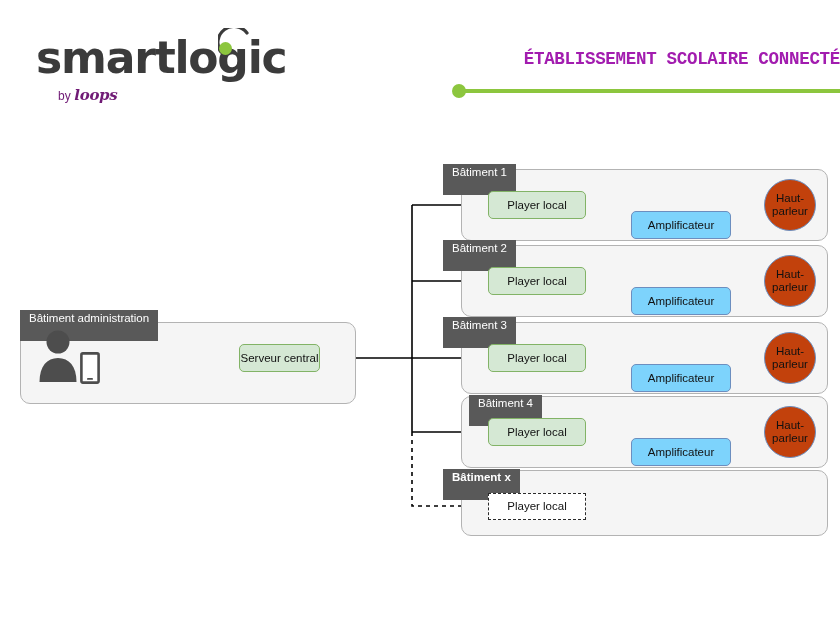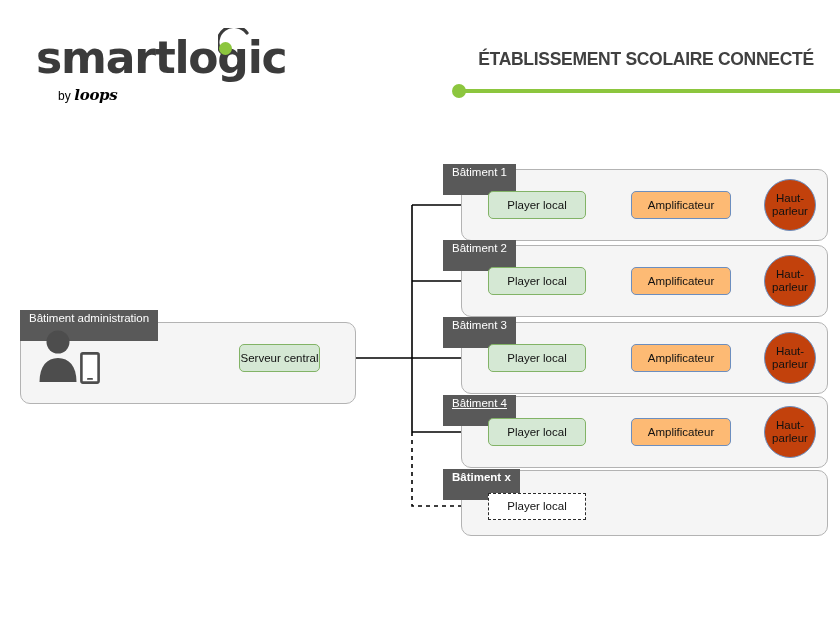--- a/index.html
+++ b/index.html
@@ -49,21 +49,21 @@
     left: 182px;
     top: 0px;
     width: 34px;
     height: 26px;
   }
   #logo-byline {
     position: absolute;
     left: 22px;
     top: 58px;
     font-size: 13px;
-    color: #000000;
+    color: #701a75;
     white-space: nowrap;
   }
   #logo-byline .by {
     font-family: "Liberation Sans", sans-serif;
     font-weight: normal;
     font-size: 12px;
   }
   #logo-byline .loops {
     font-family: "DejaVu Serif", serif;
     font-weight: bold;
@@ -72,27 +72,27 @@
     letter-spacing: -0.3px;
   }
 
   #header-title-wrap {
     position: absolute;
     left: 452px;
     top: 50px;
     width: 388px;
   }
   #header-title {
-    font-family: Liberation Sans, sans-serif;
+    font-family: Liberation Mono, monospace;
     font-size: 17.5px;
     font-weight: bold;
     letter-spacing: -0.3px;
-    color: #404040;
+    color: #a21caf;
     white-space: nowrap;
-    text-align: center;
+    text-align: right;
     line-height: 1.1;
   }
   #header-rule {
     position: absolute;
     left: 456px;
     top: 89px;
     width: 384px;
     height: 4px;
     background: #8cc63e;
   }
@@ -154,22 +154,23 @@
     font-size: 11.5px;
     line-height: 13px;
     border-radius: 5px;
     color: #111111;
   }
   .node-green {
     background: #d5e8d4;
     border: 1px solid #82b366;
   }
   .node-blue {
-    background: #fdba74;
+    background: #7dd3fc;
     border: 1px solid #6c8ebf;
+    margin-top: 20px;
   }
   .node-circle {
     background: #c2410c;
     border: 1px solid #6c8ebf;
     border-radius: 50%;
   }
   .node-dashed {
     background: #ffffff;
     border: 1.5px dashed #2b2b2b;
     border-radius: 0;
@@ -276,21 +277,21 @@
   <div class="group-box" style="left:461px; top:322px; width:367px; height:72px;"></div>
   <div class="group-label" style="left:443px; top:317px;">Bâtiment 3</div>
   <div class="node node-green" style="left:488px; top:344px; width:98px; height:28px;">Player local</div>
   <div class="node node-blue" style="left:631px; top:344px; width:100px; height:28px;">Amplificateur</div>
   <div class="node node-circle" style="left:764px; top:332px; width:52px; height:52px; flex-direction:column;">
     <span>Haut-</span>
     <span>parleur</span>
   </div>
 
   <div class="group-box" style="left:461px; top:396px; width:367px; height:72px;"></div>
-  <div class="group-label" style="left:443px; top:395px;text-decoration:underline;">Bâtiment 4</div>
+  <div class="group-label" style="left:469px; top:395px;">Bâtiment 4</div>
   <div class="node node-green" style="left:488px; top:418px; width:98px; height:28px;">Player local</div>
   <div class="node node-blue" style="left:631px; top:418px; width:100px; height:28px;">Amplificateur</div>
   <div class="node node-circle" style="left:764px; top:406px; width:52px; height:52px; flex-direction:column;">
     <span>Haut-</span>
     <span>parleur</span>
   </div>
 
   <div class="group-box" style="left:461px; top:470px; width:367px; height:66px;"></div>
   <div class="group-label" style="left:443px; top:469px;font-weight:bold;">Bâtiment x</div>
   <div class="node node-dashed" style="left:488px; top:493px; width:98px; height:27px;">Player local</div>

